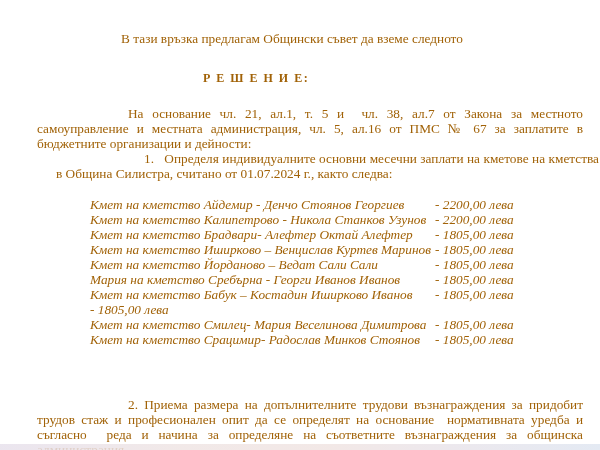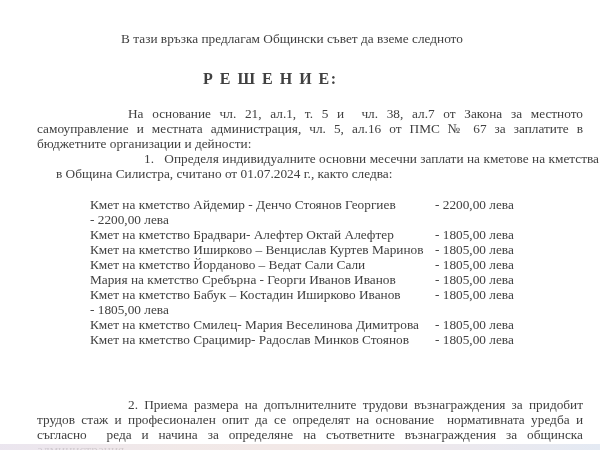--- a/index.html
+++ b/index.html
@@ -7,38 +7,38 @@
     padding: 0;
     background: #ffffff;
   }
   .page {
     position: relative;
     width: 600px;
     height: 450px;
     background: #ffffff;
     overflow: hidden;
     font-family: "Liberation Serif", "DejaVu Serif", serif;
-    color: #404040;
+    color: #a16207;
     font-size: 13.3px;
     line-height: 15px;
   }
   .intro-line {
     position: absolute;
     top: 31px;
     left: 0;
     width: 584px;
     text-align: center;
     white-space: nowrap;
   }
   .decision-heading {
     position: absolute;
     top: 71px;
     left: 203px;
     font-weight: bold;
-    font-size: 16px;
+    font-size: 12px;
     letter-spacing: 1.5px;
     white-space: nowrap;
   }
   .para {
     position: absolute;
     text-align: justify;
   }
   .para-basis {
     top: 106px;
     left: 37px;
@@ -63,20 +63,21 @@
     position: absolute;
     top: 197px;
     left: 90px;
     width: 430px;
   }
   .salary-row {
     display: flex;
     height: 15px;
     line-height: 15px;
     white-space: nowrap;
+    font-style: italic;
   }
   .salary-label {
     width: 345px;
     flex: 0 0 345px;
   }
   .salary-amount {
     flex: 1;
   }
   .bottom-strip {
     position: absolute;
@@ -102,20 +103,21 @@
   <div class="para para-point1">1.&nbsp;&nbsp; Определя индивидуалните основни месечни заплати на кметове на кметства в Община Силистра, считано от 01.07.2024 г., както следва:</div>
 
   <div class="salary-list">
 
       <div class="salary-row">
         <span class="salary-label">Кмет на кметство Айдемир - Денчо Стоянов Георгиев</span>
         <span class="salary-amount">- 2200,00 лева</span>
       </div>
 
       <div class="salary-row">
+        <span class="salary-label">Кмет на кметство Калипетрово - Никола Станков Узунов</span>
         <span class="salary-amount">- 2200,00 лева</span>
       </div>
 
       <div class="salary-row">
         <span class="salary-label">Кмет на кметство Брадвари- Алефтер Октай Алефтер</span>
         <span class="salary-amount">- 1805,00 лева</span>
       </div>
 
       <div class="salary-row">
         <span class="salary-label">Кмет на кметство Иширково – Венцислав Куртев Маринов</span>

